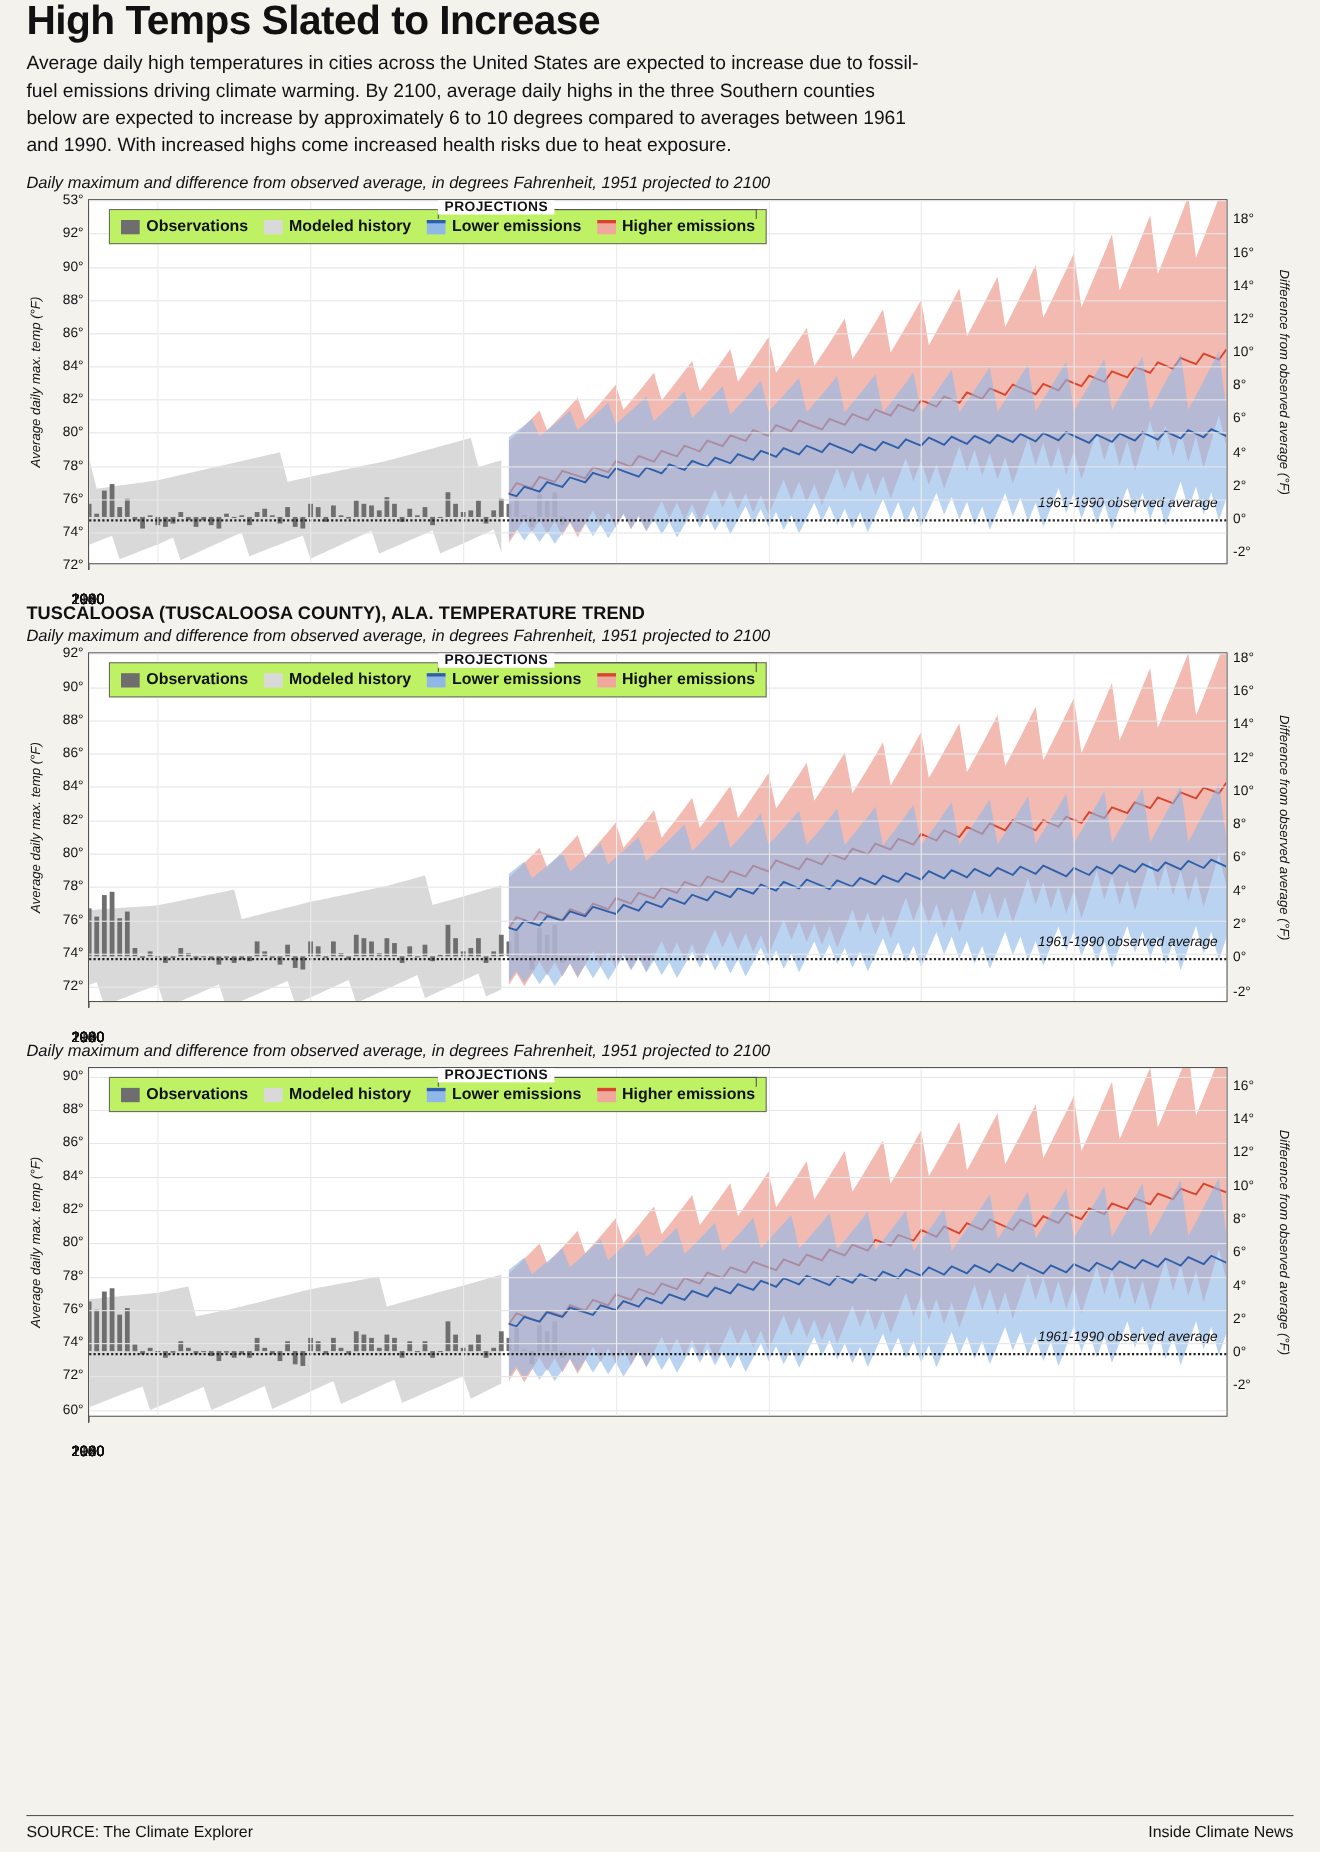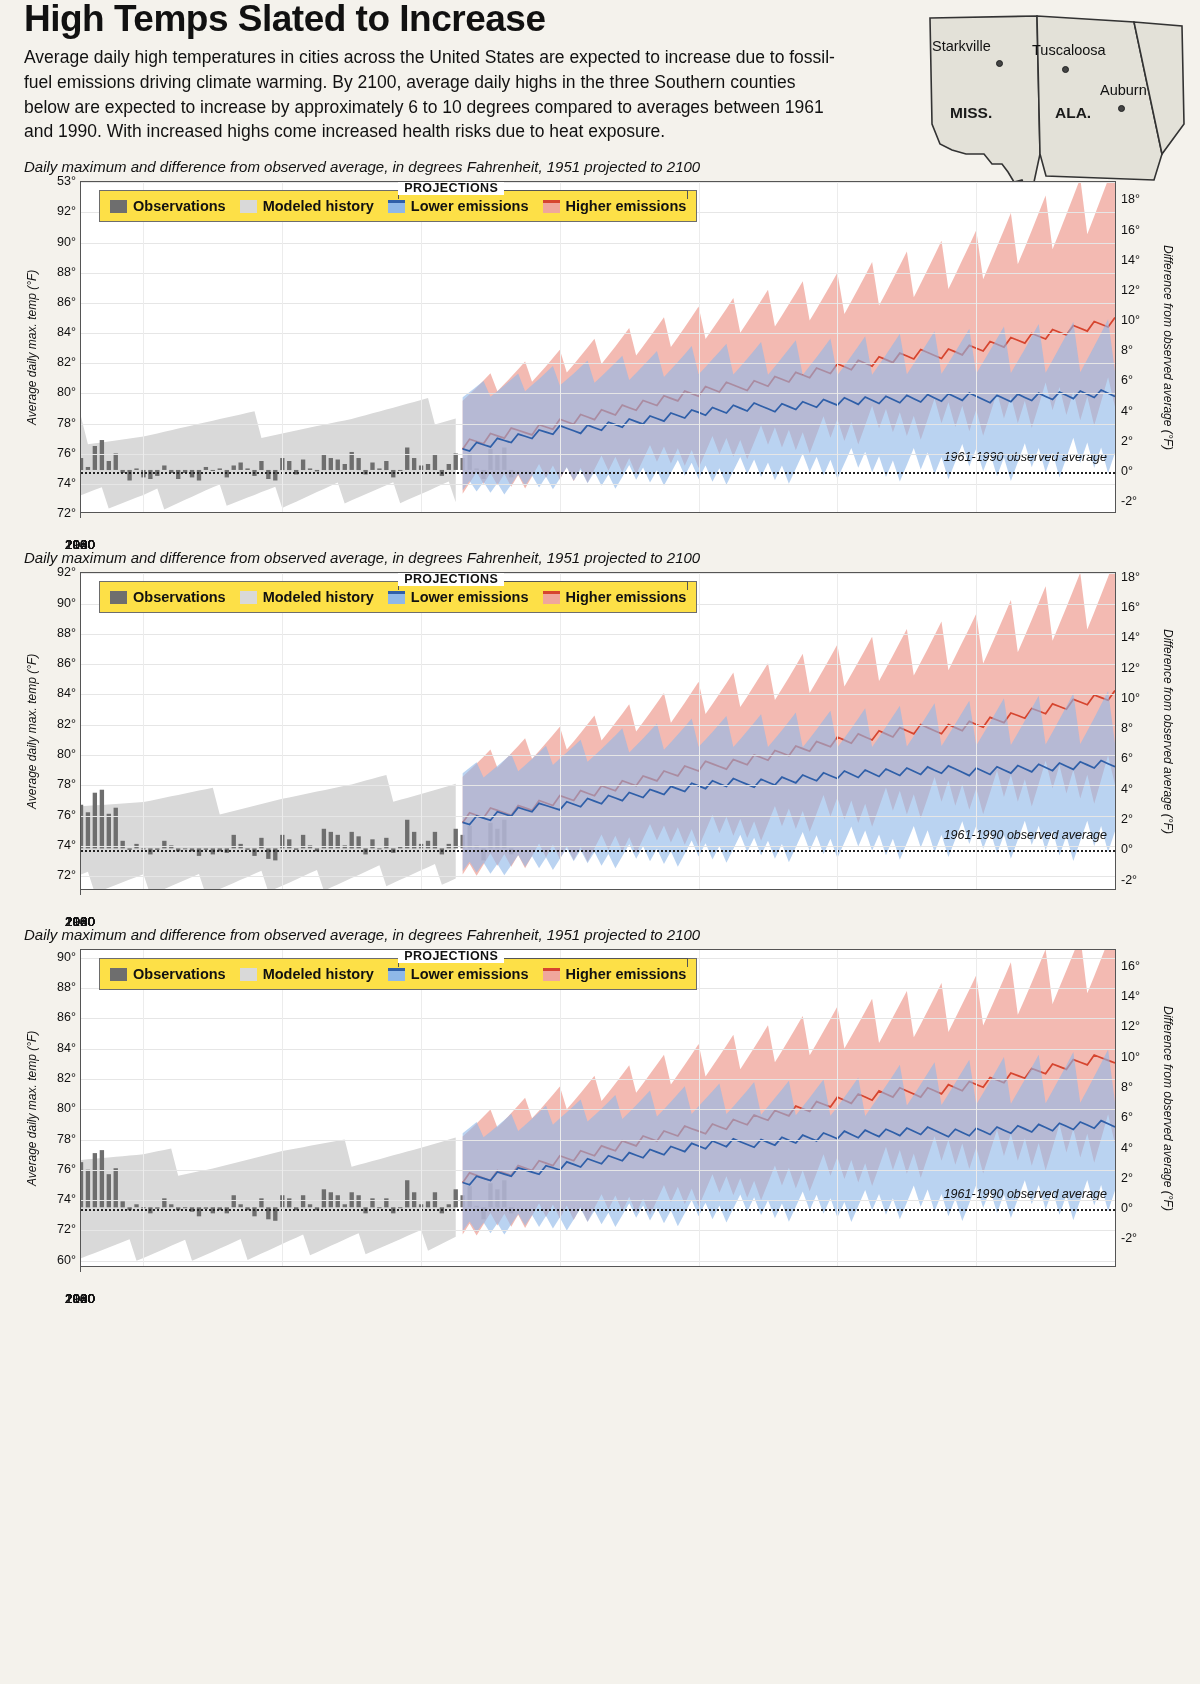--- a/index.html
+++ b/index.html
@@ -76,21 +76,21 @@
   }
   .xlabels {
     position:relative; height:22px; font-size:13.5px;
   }
   .xlabels span { position:absolute; transform:translateX(-50%); top:2px;margin-top:22px; }
   .tick { position:absolute; top:0; width:1px; height:5px; background:#555; }
 
   
   .legend {
     position:absolute; top:8px; left:18px;
-    background:#fde047; border:1px solid #6d6d6d;
+    background:#bef264; border:1px solid #6d6d6d;
     padding:7px 10px 7px 10px; display:flex; align-items:center; gap:14px;
     font-size:14.5px; font-weight:bold; z-index:5;
   }
   .legend .item { display:flex; align-items:center; gap:6px; white-space:nowrap; }
   .swatch { width:17px; height:13px; display:inline-block; }
   .proj-label {
     position:absolute; top:-10px; left:50%; font-size:12.5px; font-weight:bold;
     background:#fff; padding:0 6px; letter-spacing:0.4px;
   }
   .proj-bracket {
@@ -112,35 +112,20 @@
 </head>
 <body>
 
 <div class="page">
 
   <div class="header">
     <h1 class="headline">High Temps Slated to Increase</h1>
     <p class="standfirst">Average daily high temperatures in cities across the United States are expected to increase due to fossil-fuel emissions driving climate warming. By 2100, average daily highs in the three Southern counties below are expected to increase by approximately 6 to 10 degrees compared to averages between 1961 and 1990. With increased highs come increased health risks due to heat exposure.</p>
   </div>
 
-  <div class="map-wrap">
-    <svg width="270" height="200" viewBox="0 0 270 200">
-      <path d="M8,14 L115,12 L118,150 L112,178 L104,186 L100,176 L92,178 L86,168 L80,160 L70,160 L62,150 L44,150 L30,146 L18,140 L10,120 Z" fill="#e3e1d8" stroke="#333" stroke-width="1.6"></path>
-      <path d="M115,12 L212,18 L240,150 L232,176 L124,172 L118,150 Z" fill="#e3e1d8" stroke="#333" stroke-width="1.6"></path>
-      <path d="M212,18 L260,22 L262,120 L240,150 Z" fill="#e3e1d8" stroke="#333" stroke-width="1.6"></path>
-    </svg>
-    <span class="map-city" style="left:10px; top:34px;">Starkville</span>
-    <span class="map-dot" style="left:74px; top:56px;"></span>
-    <span class="map-city" style="left:110px; top:38px;">Tuscaloosa</span>
-    <span class="map-dot" style="left:140px; top:62px;"></span>
-    <span class="map-city" style="left:178px; top:78px;">Auburn</span>
-    <span class="map-dot" style="left:196px; top:101px;"></span>
-    <span class="map-label" style="left:28px; top:100px;">MISS.</span>
-    <span class="map-label" style="left:133px; top:100px;">ALA.</span>
-  </div>
 
   <div class="chart-block">
     <div class="chart-sub">Daily maximum and difference from observed average, in degrees Fahrenheit, 1951 projected to 2100</div>
     <div class="plot-row">
       <div class="axis-title">Average daily max. temp (°F)</div>
       <div class="ylabels" id="yl-0" style="height: 332px;">
           <span style="top: 332px;">72°</span>
           <span style="top: 301.818px;">74°</span>
           <span style="top: 271.636px;">76°</span>
           <span style="top: 241.455px;">78°</span>
@@ -301,20 +286,21 @@
           <div class="tick" style="left: 86.5772%;"></div>
           <span style="left: 100%;">2100</span>
           <div class="tick" style="left: 100%;"></div>
         </div>
       <div style="width:44px"></div>
         <div style="width:16px"></div>
     </div>
   </div>
 
   <div class="chart-block">
+    <div class="chart-title">TUSCALOOSA (TUSCALOOSA COUNTY), ALA. TEMPERATURE TREND</div>
     <div class="chart-sub">Daily maximum and difference from observed average, in degrees Fahrenheit, 1951 projected to 2100</div>
     <div class="plot-row">
       <div class="axis-title">Average daily max. temp (°F)</div>
       <div class="ylabels" id="yl-1" style="height: 318px;">
           <span style="top: 302.857px;">72°</span>
           <span style="top: 272.571px;">74°</span>
           <span style="top: 242.286px;">76°</span>
           <span style="top: 212px;">78°</span>
           <span style="top: 181.714px;">80°</span>
           <span style="top: 151.429px;">82°</span>
@@ -641,14 +627,18 @@
           <span style="left: 86.5772%;">2080</span>
           <div class="tick" style="left: 86.5772%;"></div>
           <span style="left: 100%;">2100</span>
           <div class="tick" style="left: 100%;"></div>
         </div>
       <div style="width:44px"></div>
         <div style="width:16px"></div>
     </div>
   </div>
 
+  <div class="footer">
+    <span>SOURCE: The Climate Explorer</span>
+    <span class="brand">Inside Climate News</span>
+  </div>
 
 </div>
 
 </body></html>

